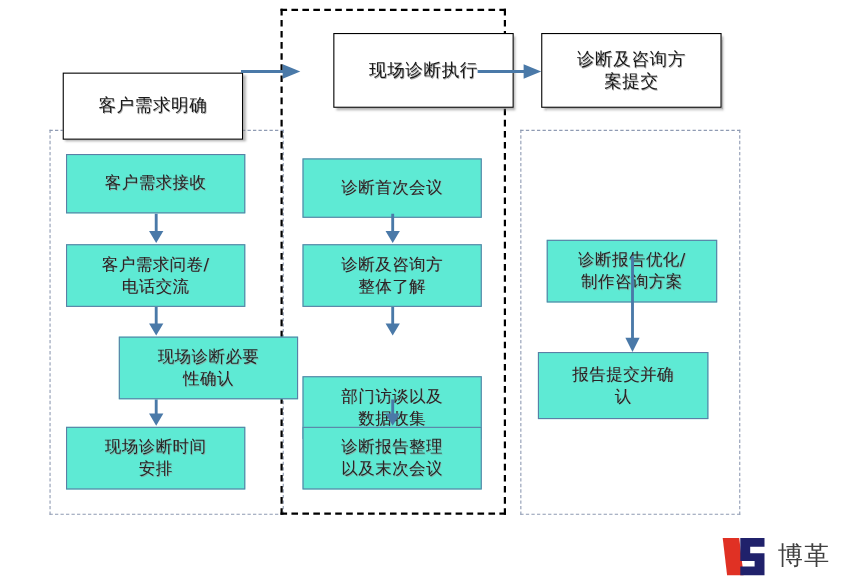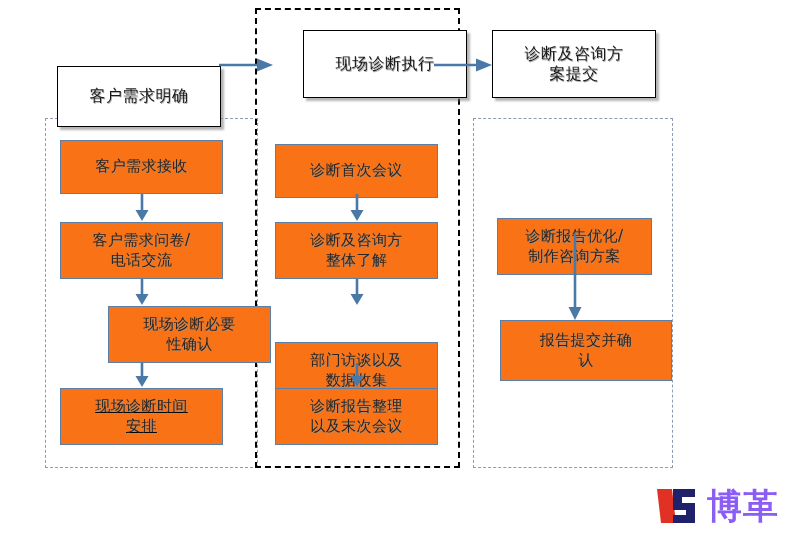--- a/index.html
+++ b/index.html
@@ -50,21 +50,21 @@
     letter-spacing: 0.5px;
     text-shadow: 0.7px 0.7px 0.6px rgba(150,150,150,0.75);
     white-space: pre-line;
   }
 
   
   .step-box {
     position: absolute;
     box-sizing: border-box;
     border: 1.3px solid #5b7fa6;
-    background: #f97316;
+    background: #5eead4;
     display: flex;
     align-items: center;
     justify-content: center;
     text-align: center;
   }
   .step-box .txt {
     font-size: 15px;
     color: #262626;
     line-height: 1.3;
     letter-spacing: 0.4px;
@@ -84,23 +84,23 @@
     display: flex;
     align-items: center;
   }
   #logo .mark {
     position: relative;
     width: 46px;
     height: 38px;
     margin-right: 6px;
   }
   #logo .wordmark {
-    font-size: 35px;
-    font-weight: bold;
-    color: #8b5cf6;
+    font-size: 23px;
+    font-weight: normal;
+    color: #404040;
     letter-spacing: 1px;
     line-height: 1;
     font-family: "DejaVu Sans", "Liberation Sans", sans-serif;
   }
 </style>
 </head>
 <body>
 
 <div id="canvas">
 
@@ -140,21 +140,21 @@
   <div class="step-box" style="left:60px; top:222px; width:163px; height:57px;align-items:center;">
     <span class="txt">客户需求问卷/
 电话交流</span>
   </div>
 
   <div class="step-box" style="left:60px; top:306px; width:163px; height:57px;margin-left:48px;">
     <span class="txt">现场诊断必要
 性确认</span>
   </div>
 
-  <div class="step-box" style="left:60px; top:388px; width:163px; height:57px;text-decoration:underline;">
+  <div class="step-box" style="left:60px; top:388px; width:163px; height:57px;">
     <span class="txt">现场诊断时间
 安排</span>
   </div>
 
   <svg class="arrow" style="left:133px; top:194px;" width="18" height="28" viewBox="0 0 18 28">
     <line x1="9" y1="0" x2="9" y2="18" stroke="#4a79a8" stroke-width="2.6"></line>
     <polygon points="2.5,16 9,27 15.5,16" fill="#4a79a8"></polygon>
   </svg>
   <svg class="arrow" style="left:133px; top:279px;" width="18" height="27" viewBox="0 0 18 27">
     <line x1="9" y1="0" x2="9" y2="17" stroke="#4a79a8" stroke-width="2.6"></line>
@@ -195,21 +195,21 @@
   <svg class="arrow" style="left:348px; top:363px;" width="18" height="25" viewBox="0 0 18 25">
     <line x1="9" y1="0" x2="9" y2="15" stroke="#4a79a8" stroke-width="2.6"></line>
     <polygon points="2.5,13 9,24 15.5,13" fill="#4a79a8"></polygon>
   </svg>
 
   <div class="step-box" style="left:497px; top:176px; width:155px; height:57px;margin-top:42px;">
     <span class="txt">诊断报告优化/
 制作咨询方案</span>
   </div>
 
-  <div class="step-box" style="left:500px; top:320px; width:172px; height:61px;">
+  <div class="step-box" style="left:489px; top:320px; width:155px; height:61px;">
     <span class="txt">报告提交并确
 认</span>
   </div>
 
   <svg class="arrow" style="left:566px; top:233px;" width="18" height="88" viewBox="0 0 18 88">
     <line x1="9" y1="0" x2="9" y2="76" stroke="#4a79a8" stroke-width="2.6"></line>
     <polygon points="2.5,74 9,87 15.5,74" fill="#4a79a8"></polygon>
   </svg>
 
   <div id="logo" style="left:655px; top:487px;">

